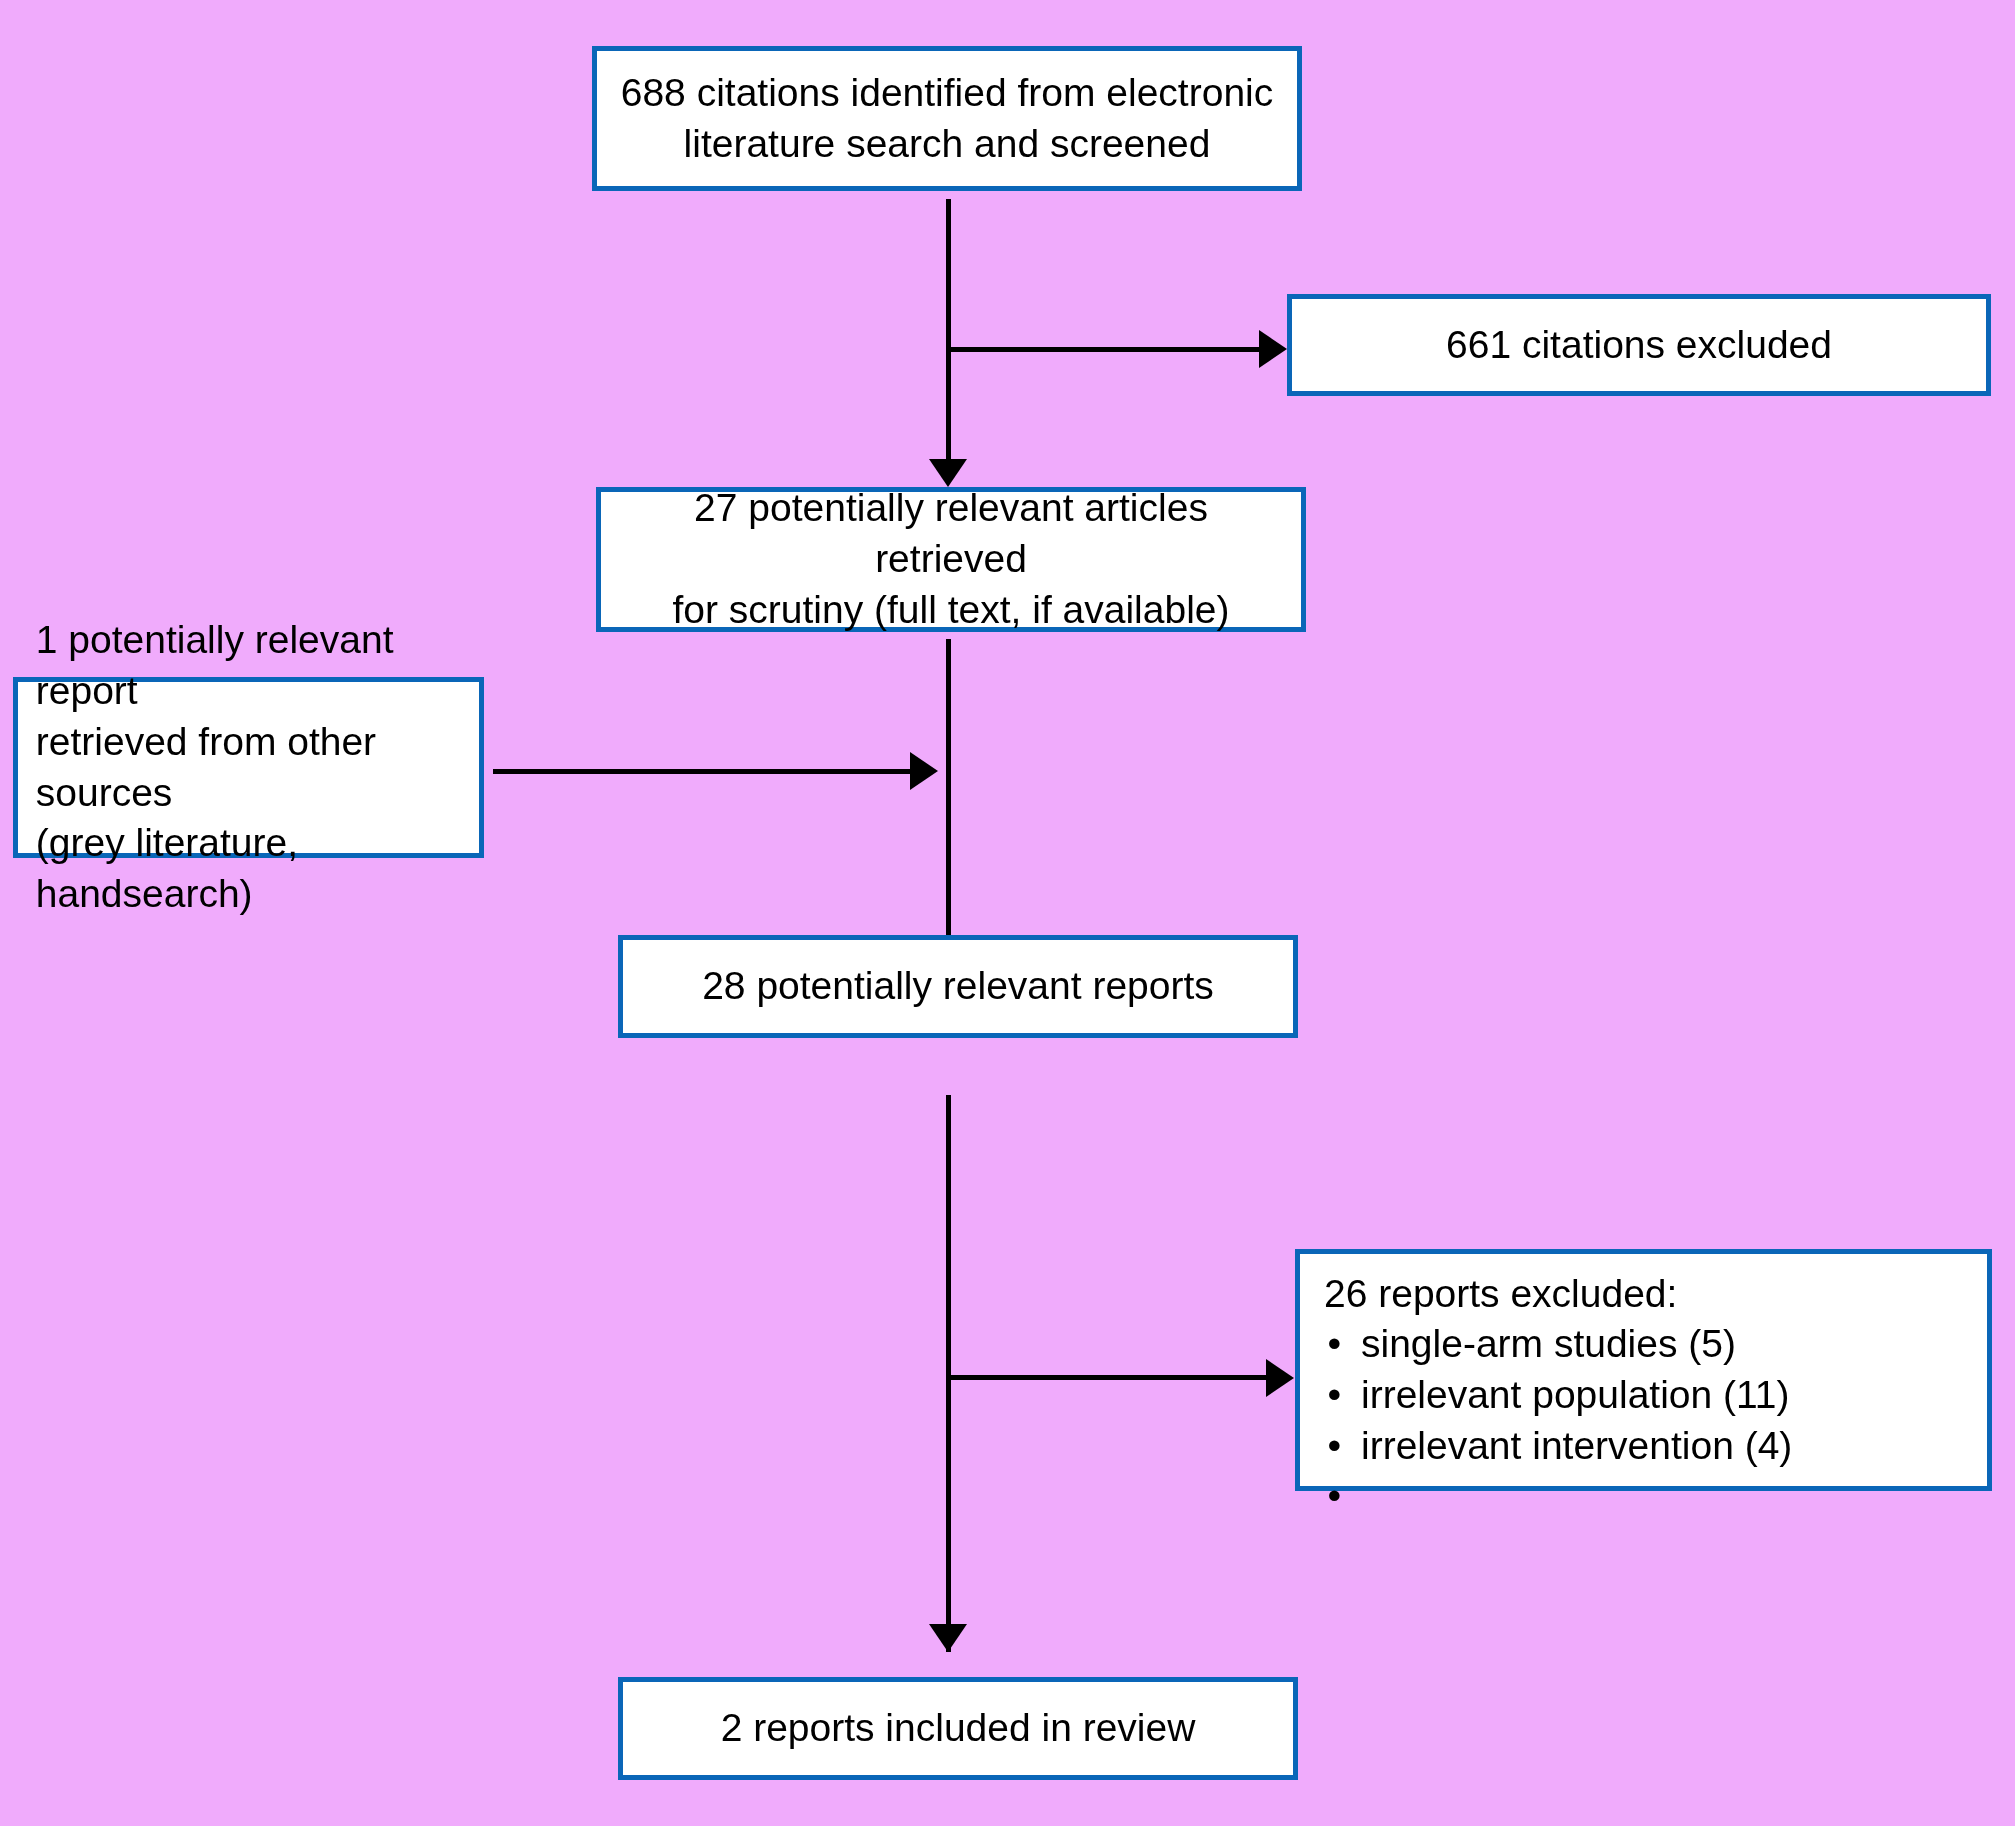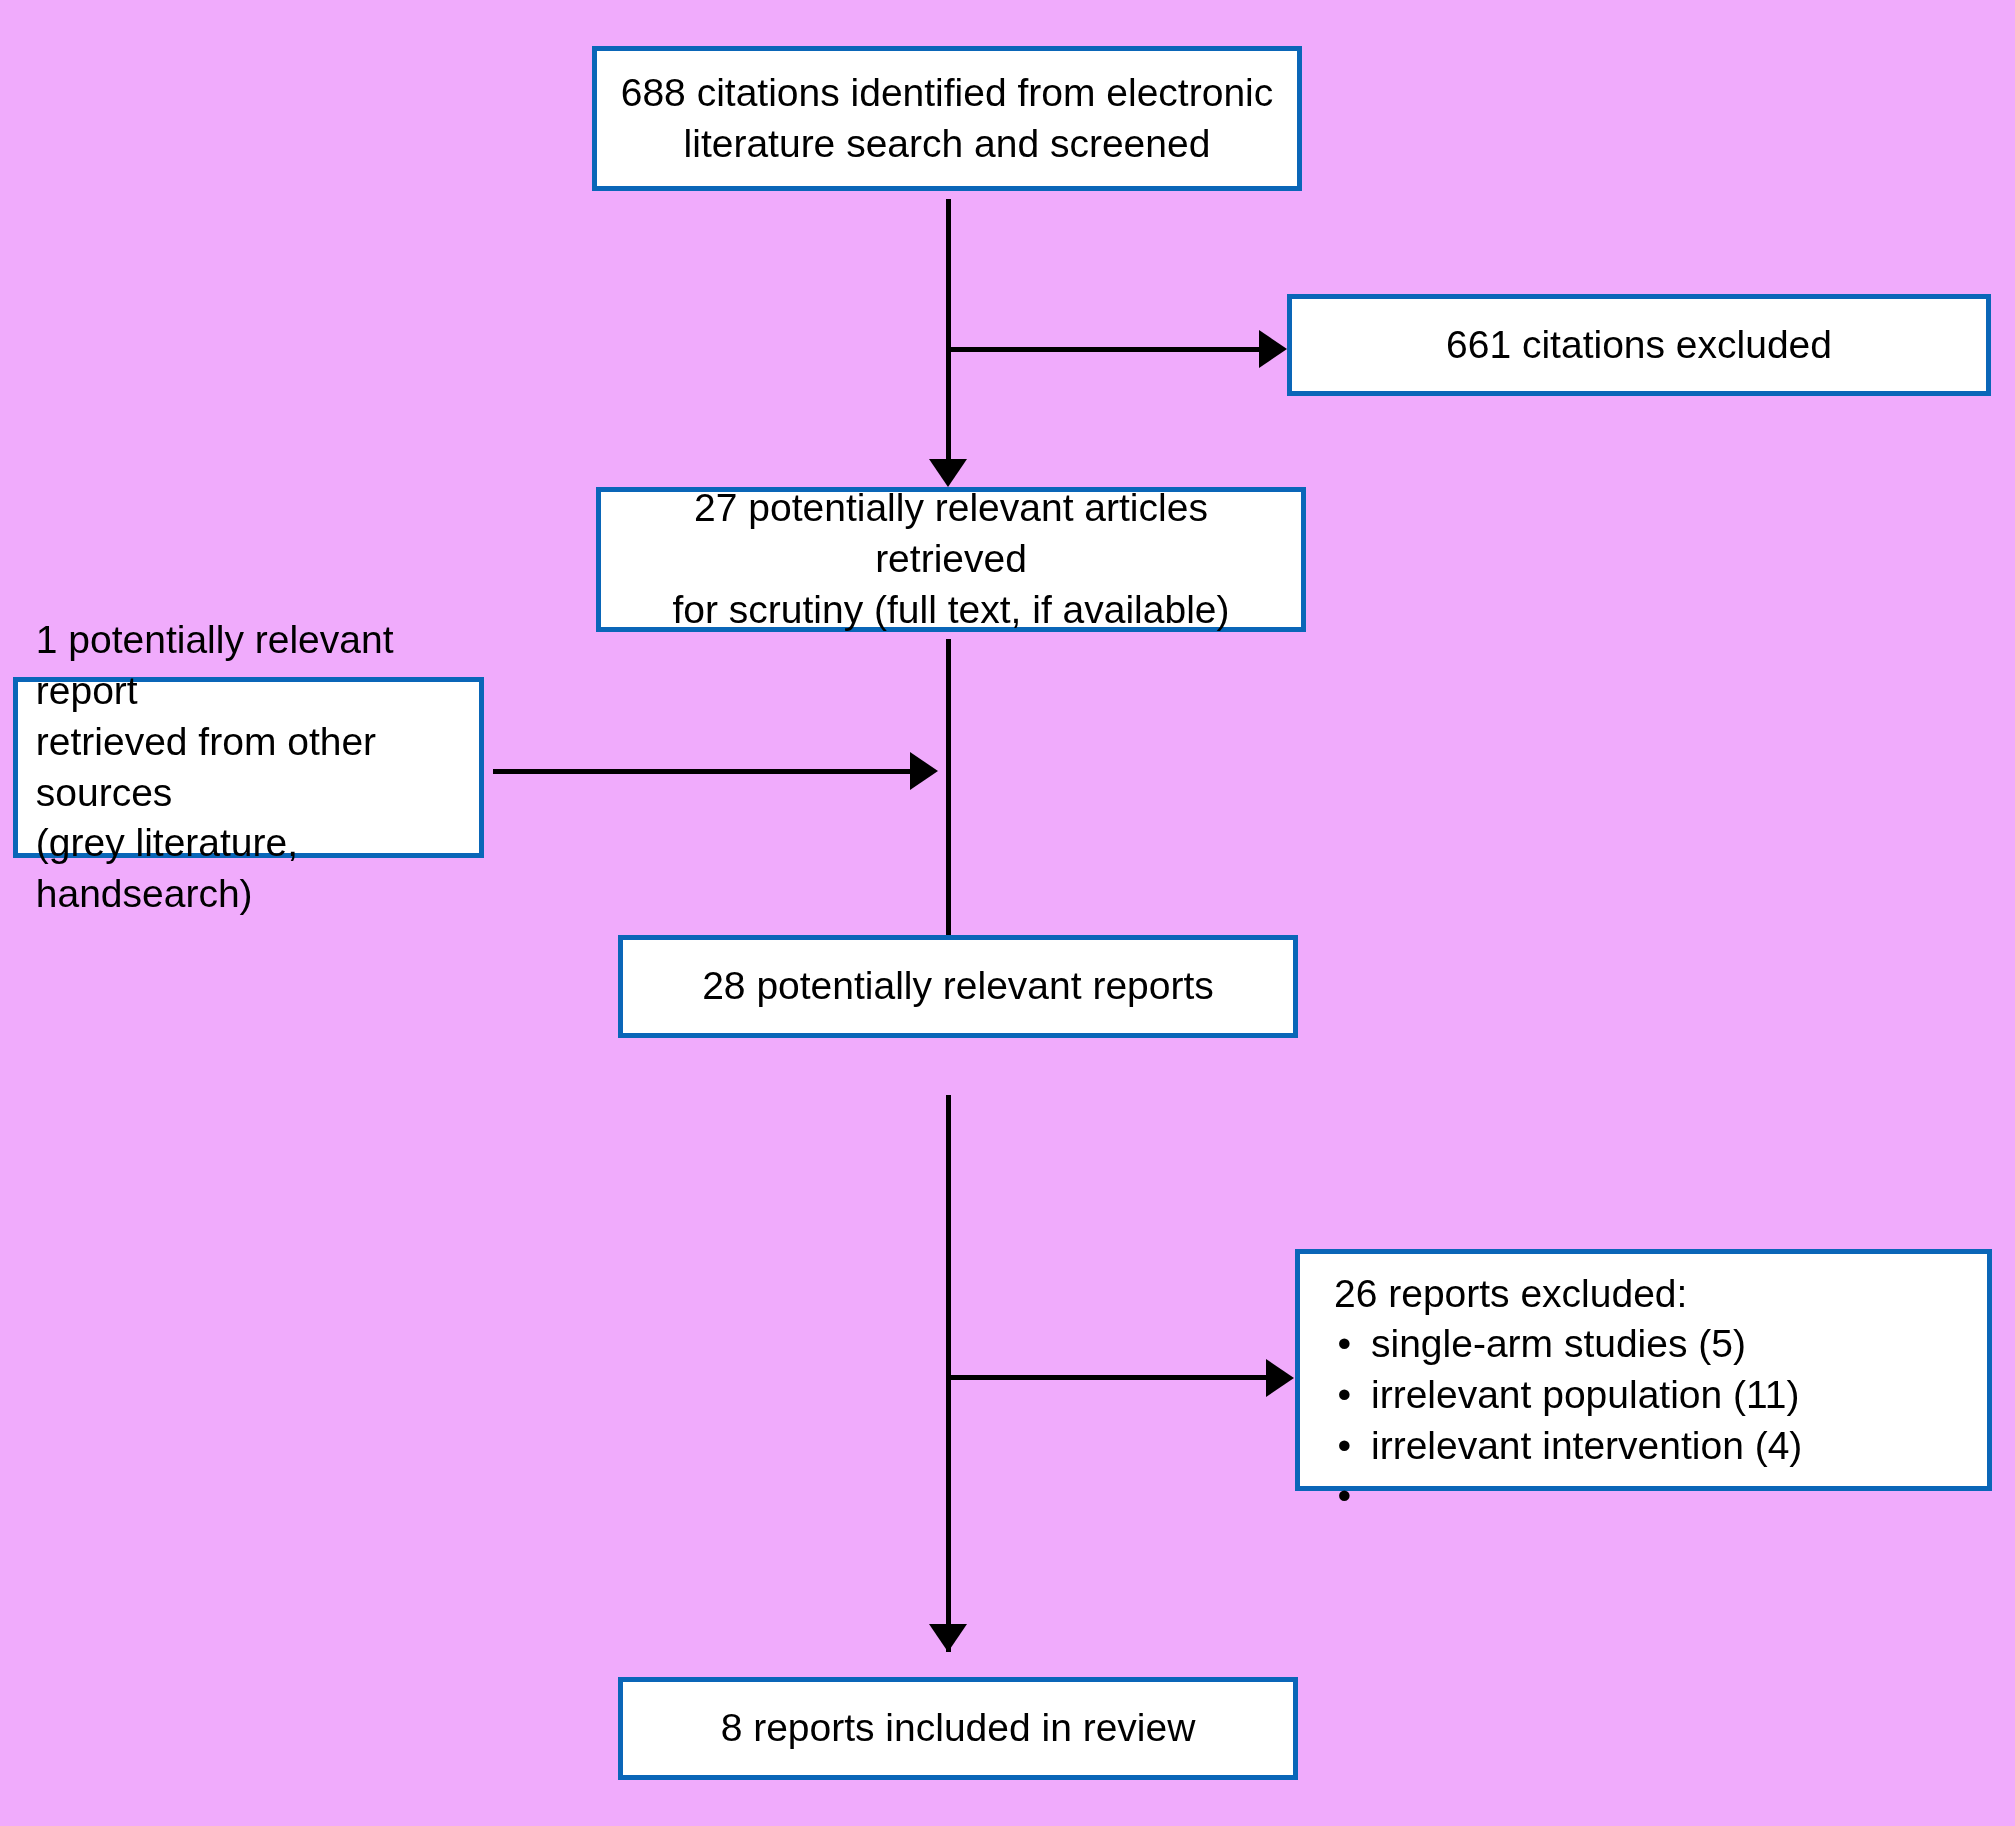--- a/index.html
+++ b/index.html
@@ -46,21 +46,21 @@
 
   
   .reasonsbox {
     position: absolute;
     box-sizing: border-box;
     border: 5px solid #0a66b8;
     background: #ffffff;
     display: flex;
     flex-direction: column;
     justify-content: center;
-    padding: 0 0 0 34px;
+    padding: 0 0 0 24px;
   }
   .reasonsbox .reasons-title {
     font-size: 39px;
     line-height: 1.30;
     color: #000000;
     text-align: left;
   }
   .reasonsbox ul {
     list-style: none;
     margin: 0;
@@ -173,17 +173,17 @@
         <span class="bullet-dot">•</span>
         <span>irrelevant intervention (4)</span>
       </li>
       <li>
         <span class="bullet-dot">•</span>
       </li>
     </ul>
   </div>
 
   <div class="flowbox" style="left:618px; top:1677px; width:680px; height:103px;">
-    <div class="boxtext">8 reports included in review</div>
+    <div class="boxtext">2 reports included in review</div>
   </div>
 
 </div>
 
 
 </body></html>

